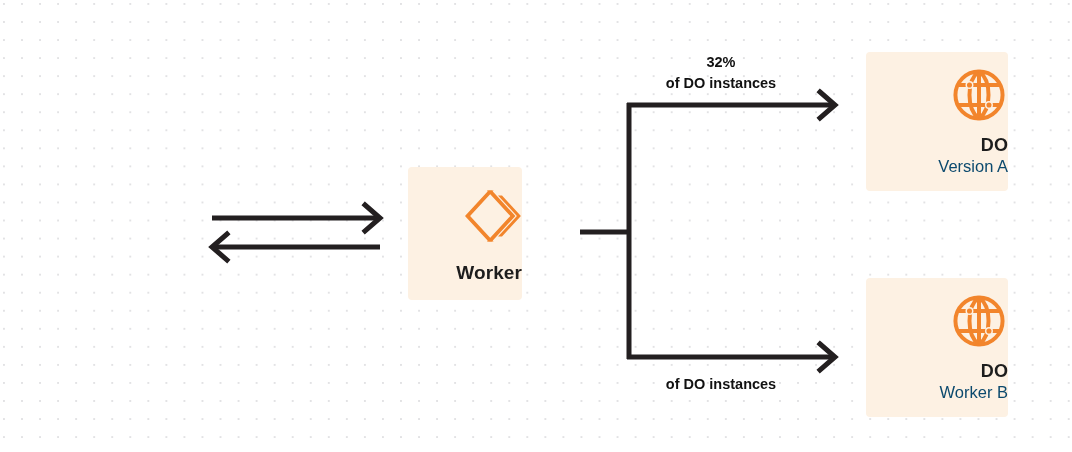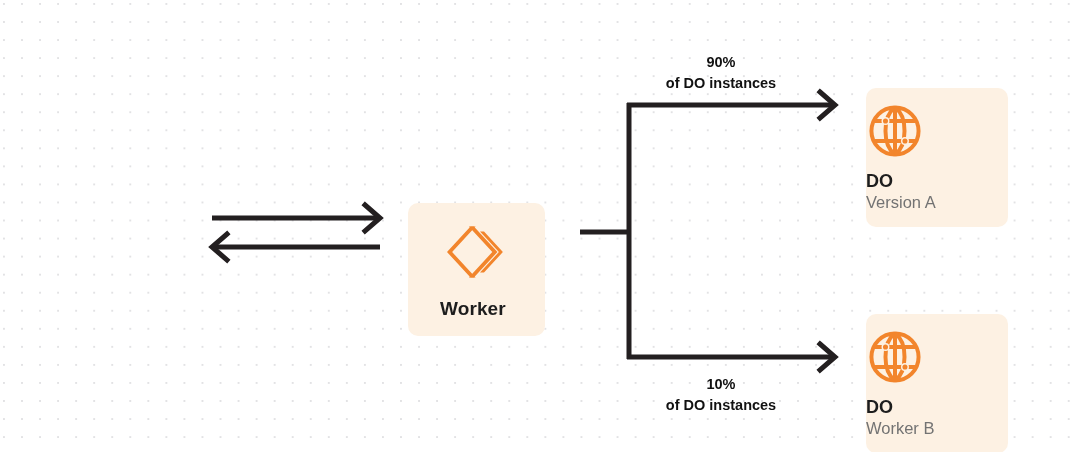--- a/index.html
+++ b/index.html
@@ -18,35 +18,34 @@
     background-position: 3px 3px;
     overflow: hidden;
     font-family: "Liberation Sans", sans-serif;
     -webkit-font-smoothing: antialiased;
   }
 
   
   .node {
     position: absolute;
     box-sizing: border-box;
-    border-radius: 10px;
+    border-radius: 4px;
     display: flex;
     flex-direction: column;
-    align-items: flex-start;
+    align-items: flex-end;
     justify-content: center;
-    margin-top: 36px;
   }
   .node-client {
     left: 42px;  top: 167px;
     width: 144px; height: 133px;
     background: #f4f5f7;
   }
   .node-worker {
     left: 408px; top: 167px;
-    width: 137px; height: 133px;
+    width: 114px; height: 133px;
     background: #fdf1e3;
     padding-left: 32px;
   }
   .node-do-a {
     left: 866px; top: 52px;
     width: 142px; height: 139px;
     background: #fdf1e3;
   }
   .node-do-b {
     left: 866px; top: 278px;
@@ -60,21 +59,21 @@
     color: #1d1d1d;
     letter-spacing: 0.1px;
     line-height: 1.15;
   }
   .node-title-client { font-size: 19px; }
   .node-title-worker { font-size: 19px; margin-top: 14px; }
   .node-title-do { font-size: 18px; margin-top: 11px; }
   .node-sub {
     font-size: 16.5px;
     font-weight: normal;
-    color: #737373;
+    color: #0c4a6e;
     margin-top: 2px;
     line-height: 1.2;
   }
 
   .icon-wrap {
     display: block;
     line-height: 0;
   }
 
   
@@ -131,26 +130,25 @@
       <polyline points="820,92 835,105 820,118" fill="none" stroke="#231f20" stroke-width="5" stroke-linecap="square" stroke-linejoin="miter"></polyline>
     </g>
 
     <g>
       <line x1="627" y1="357" x2="833" y2="357" stroke="#231f20" stroke-width="5" stroke-linecap="butt"></line>
       <polyline points="820,344 835,357 820,370" fill="none" stroke="#231f20" stroke-width="5" stroke-linecap="square" stroke-linejoin="miter"></polyline>
     </g>
   </svg>
 
   <div class="edge-label label-top">
-    <span class="pct">90%</span>
+    <span class="pct">32%</span>
     <span class="sub">of DO instances</span>
   </div>
 
   <div class="edge-label label-bottom">
-    <span class="pct">10%</span>
     <span class="sub">of DO instances</span>
   </div>
 
 
   <div class="node node-worker">
     <span class="icon-wrap">
       <svg width="64" height="64" viewBox="0 0 64 64" xmlns="http://www.w3.org/2000/svg">
 
         <path d="M30.5 6.5 L7.0 32.0 L30.5 57.5 L35.6 57.5 L12.1 32.0 L35.6 6.5 Z" fill="#f2852c"></path>
 

